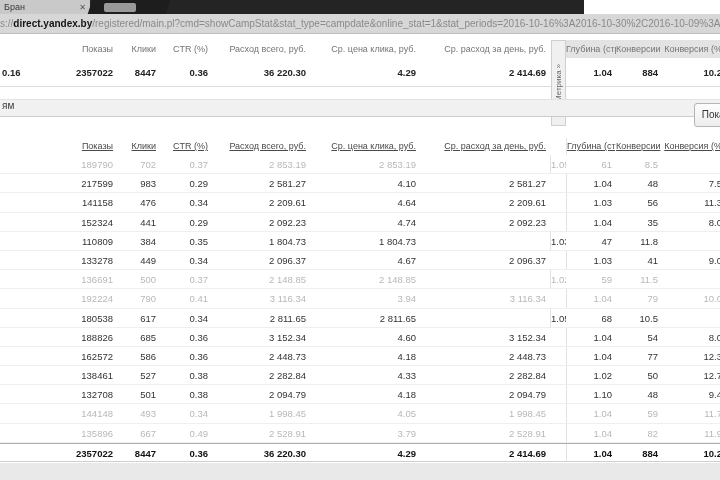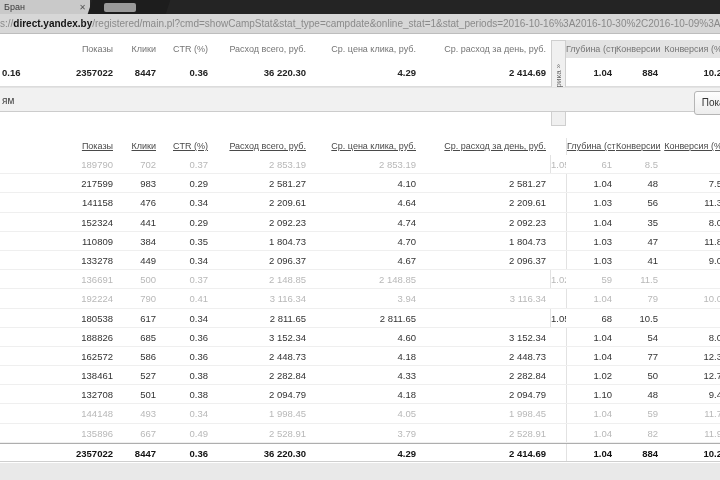--- a/index.html
+++ b/index.html
@@ -1,20 +1,20 @@
 <!DOCTYPE html>
 <html><head>
 <meta charset="utf-8">
 <style>
   html,body{margin:0;padding:0;background:#888;}
   *{box-sizing:border-box;font-family:"Liberation Sans",sans-serif;}
   .screen{position:relative;width:720px;height:480px;background:#fff;overflow:hidden;}
 
   
-  .tabstrip{position:absolute;left:0;top:0;width:720px;height:14px;background:#242424;}
+  .tabstrip{position:absolute;left:0;top:0;width:584px;height:14px;background:#242424;}
   .tab{position:absolute;left:0;top:0;width:90px;height:14px;background:#c9c9c9;
        display:flex;align-items:center;padding:0 4px;font-size:9px;color:#3a3a3a;}
   .tab .t{flex:1;overflow:hidden;white-space:nowrap;}
   .tab .x{font-size:8px;color:#555;margin-left:3px;}
   .activetab{position:absolute;left:90px;top:0;width:78px;height:14px;background:#1d1d1d;
        transform:skewX(-18deg);}
   .fav{position:absolute;left:104px;top:3px;width:32px;height:9px;background:#9a9a9a;border-radius:2px;}
   .urlbar{position:absolute;left:0;top:14px;width:720px;height:20px;background:#d7d7d7;
        border-bottom:1px solid #bdbdbd;display:flex;align-items:center;
        font-size:10px;white-space:nowrap;overflow:hidden;}
@@ -33,21 +33,21 @@
   .sum-head{position:absolute;left:0;top:5px;height:18px;line-height:18px;font-size:9px;color:#757575;}
   .sum-head .cell.gb{background:#e3e3e3;}
   .sum-row{position:absolute;left:0;top:23px;height:29px;line-height:29px;font-size:9.5px;
        font-weight:bold;color:#222;border-bottom:1px solid #dcdcdc;}
   .metrika{position:absolute;left:551px;top:5px;width:15px;height:86px;background:#f0f0f0;
        border:1px solid #cfcfcf;display:flex;align-items:center;justify-content:center;
        font-size:8px;color:#666;writing-mode:vertical-rl;transform:rotate(180deg);
        white-space:nowrap;overflow:hidden;}
 
   
-  .toolbar{position:absolute;left:0;top:52px;width:720px;height:25px;background:#f1f1f1;
+  .toolbar{position:absolute;left:0;top:64px;width:720px;height:18px;background:#f1f1f1;
        border-top:1px solid #e3e3e3;border-bottom:1px solid #cccccc;}
   .tb-left{position:absolute;left:2px;bottom:5px;font-size:10px;color:#3c3c3c;}
   .show-btn{position:absolute;left:694px;top:3px;width:58px;height:24px;
        background:linear-gradient(#fdfdfd,#ededed);border:1px solid #b5b5b5;border-radius:3px;
        font-size:10px;color:#333;text-align:center;line-height:22px;overflow:hidden;}
 
   
   .main-head{position:absolute;left:0;top:103px;height:17px;line-height:17px;font-size:9px;color:#4a4a4a;}
   .main-head .cell{text-decoration:underline;cursor:pointer;}
   .main-head .cell.nol{text-decoration:none;cursor:default;}
@@ -179,21 +179,20 @@
           <span class="cell dv">1.04</span>
           <span class="cell">35</span>
           <span class="cell">8.0</span>
         </div>
         <div class="row cols">
           <span class="cell left"></span>
           <span class="cell">110809</span>
           <span class="cell">384</span>
           <span class="cell">0.35</span>
           <span class="cell">1 804.73</span>
-          <span class="cell">4.70</span>
           <span class="cell">1 804.73</span>
           <span class="cell"></span>
           <span class="cell dv">1.03</span>
           <span class="cell">47</span>
           <span class="cell">11.8</span>
         </div>
         <div class="row cols">
           <span class="cell left"></span>
           <span class="cell">133278</span>
           <span class="cell">449</span>

